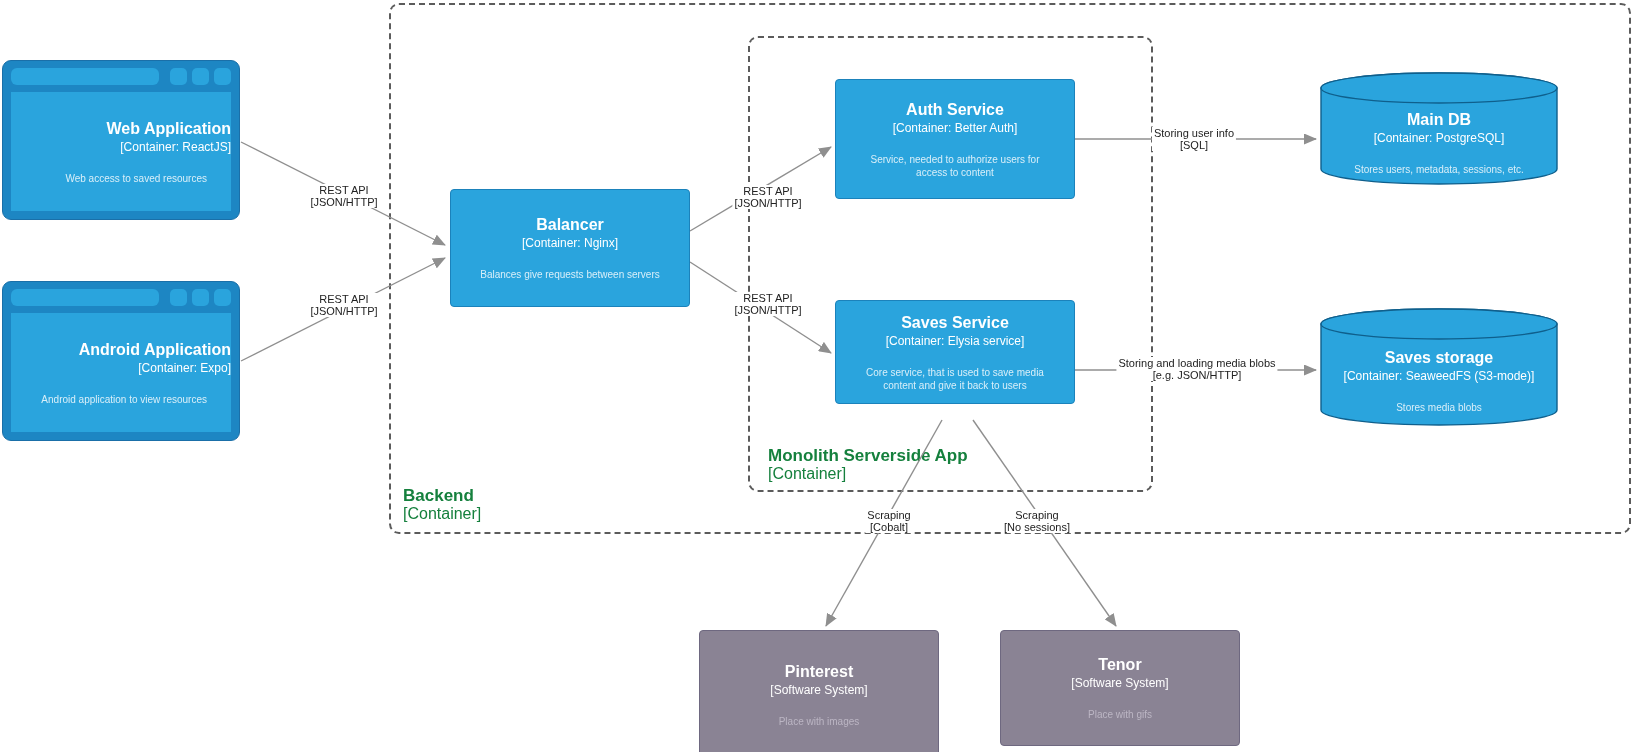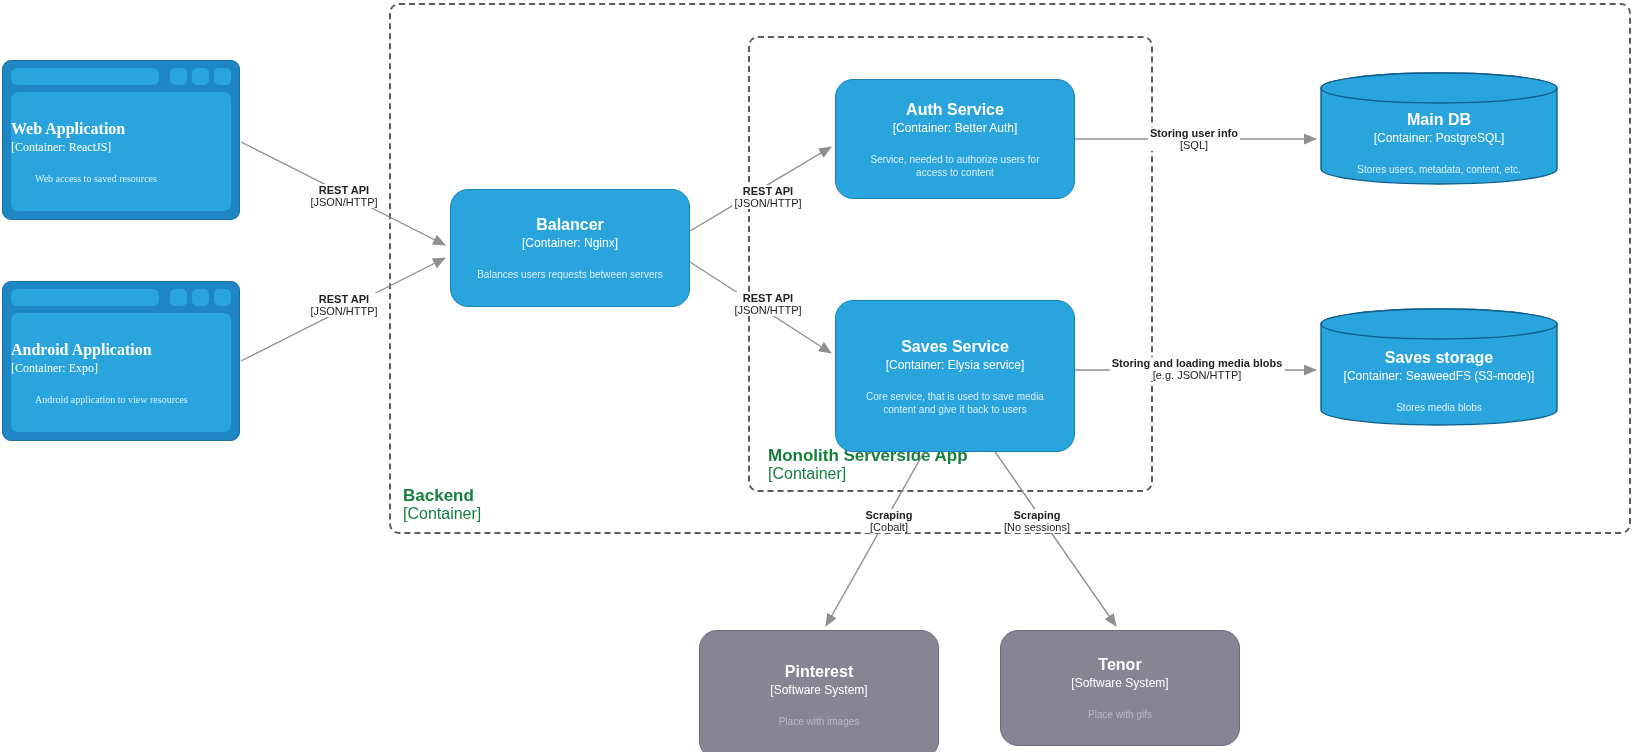--- a/index.html
+++ b/index.html
@@ -17,21 +17,21 @@
   .boundary-label .b-title { font-size:17px; font-weight:bold; line-height:19px; }
   .boundary-label .b-sub   { font-size:16px; line-height:14px; margin-top:2px; }
 
   
   .node { position:absolute; box-sizing:border-box; text-align:center; color:#fff; }
   .n-title { font-size:16px; font-weight:bold; line-height:20px; }
   .n-sub   { font-size:12px; line-height:14px; margin-top:1px; }
   .n-desc  { font-size:10px; line-height:13px; margin-top:18px; color:rgba(255,255,255,0.82); padding:0 24px; }
 
   .box {
-    border-radius:18px; display:flex; flex-direction:column;
+    border-radius:4px; display:flex; flex-direction:column;
     align-items:center; justify-content:center;
   }
   .box.blue { background:#2aa4dd; border:1.5px solid #1b82bb; }
   .box.gray { background:#8a8394; border:1.5px solid #6e6880; }
   .box.gray .n-desc { color:#bcb6c4; }
 
   
   .browser {
     position:absolute; box-sizing:border-box; border-radius:9px;
     background:#1d86c3; border:1.5px solid #1a6fa8;
@@ -41,42 +41,42 @@
     position:absolute; left:0; top:0; height:17px; right:72px;
     background:#2aa4dd; border-radius:6px;
   }
   .b-btn {
     position:absolute; top:0; width:17px; height:17px;
     background:#2aa4dd; border-radius:5px;
   }
   .b-btn.b1 { right:44px; } .b-btn.b2 { right:22px; } .b-btn.b3 { right:0; }
   .b-panel {
     position:absolute; left:8px; right:8px; top:31px; bottom:8px;
-    background:#2aa4dd; border-radius:7px;
-    display:flex; flex-direction:column; align-items:flex-start; justify-content:center;
-    text-align:center; color:#fff;font-family:Liberation Serif, serif;
+    background:#2aa4dd; border-radius:0;
+    display:flex; flex-direction:column; align-items:flex-end; justify-content:center;
+    text-align:center; color:#fff;
   }
 
   
   .cyl { position:absolute; }
   .cyl svg { position:absolute; left:0; top:0; }
   .cyl-text {
     position:absolute; left:0; right:0; top:33px; bottom:5px;
     display:flex; flex-direction:column; align-items:center; justify-content:center;
     text-align:center; color:#fff;
   }
 
   
   #edges { position:absolute; left:0; top:0; }
   .edge-label {
     position:absolute; transform:translateX(-50%);
     text-align:center; background:#ffffff; padding:0 2px;
     color:#222; font-size:11px; line-height:12px; white-space:nowrap;
   }
-  .edge-label .e-name { font-weight:bold; }
+  .edge-label .e-name { font-weight:normal; }
   .edge-label .e-tech { font-weight:normal; }
 </style>
 </head>
 <body>
 
 <div id="canvas">
 
   <div class="boundary" style="left:389px; top:3px; width:1238px; height:527px;"></div>
   <div class="boundary" style="left:748px; top:36px; width:401px; height:452px;"></div>
 
@@ -164,44 +164,44 @@
     <div class="b-panel">
       <div class="n-title">Android Application</div>
       <div class="n-sub">[Container: Expo]</div>
       <div class="n-desc">Android application to view resources</div>
     </div>
   </div>
 
   <div class="node box blue" style="left:450px; top:189px; width:240px; height:118px;">
     <div class="n-title">Balancer</div>
     <div class="n-sub">[Container: Nginx]</div>
-    <div class="n-desc">Balances users requests between servers</div>
+    <div class="n-desc">Balances give requests between servers</div>
   </div>
 
   <div class="node box blue" style="left:835px; top:79px; width:240px; height:120px;">
     <div class="n-title">Auth Service</div>
     <div class="n-sub">[Container: Better Auth]</div>
     <div class="n-desc">Service, needed to authorize users for access to content</div>
   </div>
 
-  <div class="node box blue" style="left:835px; top:300px; width:240px; height:152px;justify-content:center;">
+  <div class="node box blue" style="left:835px; top:300px; width:240px; height:104px;justify-content:center;">
     <div class="n-title">Saves Service</div>
     <div class="n-sub">[Container: Elysia service]</div>
     <div class="n-desc">Core service, that is used to save media content and give it back to users</div>
   </div>
 
   <div class="cyl" style="left:1320px; top:71px; width:238px; height:115px;">
     <svg width="238" height="115" viewBox="0 0 238 115">
       <path d="M1,17 V98 A118,15 0 0 0 237,98 V17 A118,15 0 0 0 1,17 Z" fill="#2aa4dd" stroke="#0f5f8c" stroke-width="1.4"></path>
       <ellipse cx="119" cy="17" rx="118" ry="15" fill="#2aa4dd" stroke="#0f5f8c" stroke-width="1.4"></ellipse>
     </svg>
     <div class="cyl-text">
       <div class="n-title">Main DB</div>
       <div class="n-sub">[Container: PostgreSQL]</div>
-      <div class="n-desc">Stores users, metadata, content, etc.</div>
+      <div class="n-desc">Stores users, metadata, sessions, etc.</div>
     </div>
   </div>
 
   <div class="cyl" style="left:1320px; top:307px; width:238px; height:120px;">
     <svg width="238" height="120" viewBox="0 0 238 120">
       <path d="M1,17 V103 A118,15 0 0 0 237,103 V17 A118,15 0 0 0 1,17 Z" fill="#2aa4dd" stroke="#0f5f8c" stroke-width="1.4"></path>
       <ellipse cx="119" cy="17" rx="118" ry="15" fill="#2aa4dd" stroke="#0f5f8c" stroke-width="1.4"></ellipse>
     </svg>
     <div class="cyl-text">
       <div class="n-title">Saves storage</div>

